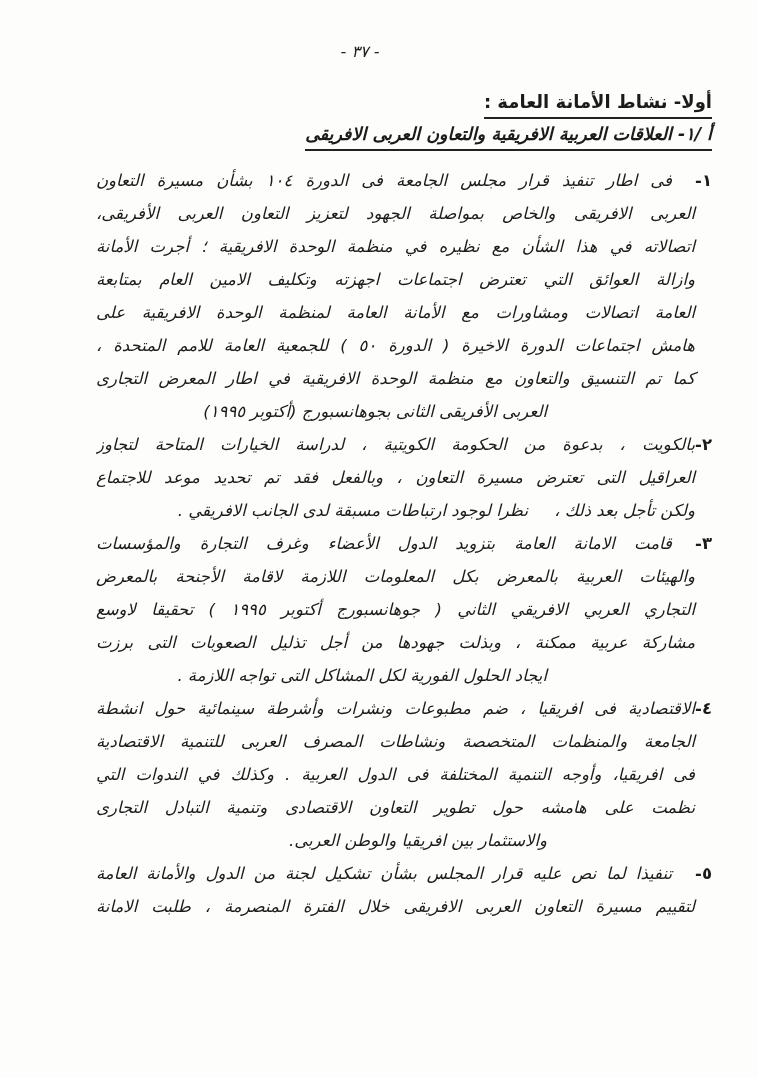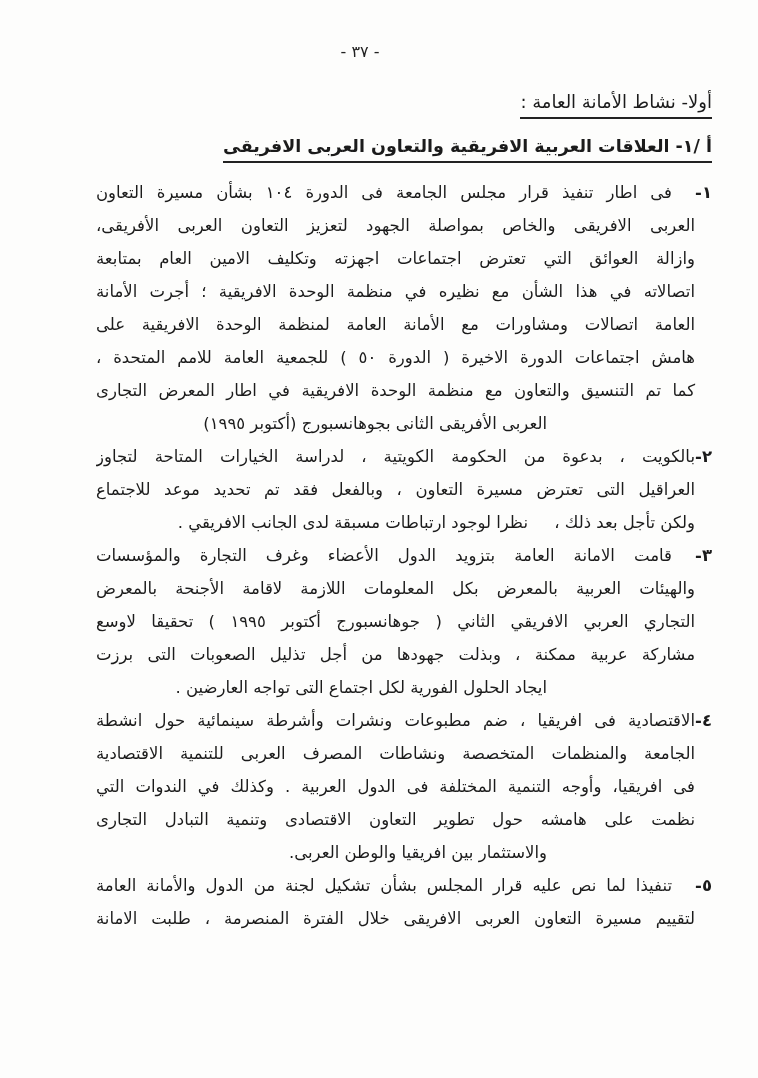--- a/index.html
+++ b/index.html
@@ -16,37 +16,39 @@
     width: 758px; height: 1078px;
     background: #fdfdfc;
   }
   .page-number {
     position: absolute;
     top: 42px; left: 0; right: 38px;
     text-align: center;
     font-size: 16px;
     letter-spacing: 2px;
     color: #222;
+    font-style: italic;
   }
   .content {
     position: absolute;
     top: 88px; right: 46px; left: 96px;
     direction: rtl;
   }
   .h-main {
-    margin: 0 0 16px 0;
+    margin: 0 0 4px 0;
     font-size: 18px;
-    font-weight: 400;
+    font-weight: 700;
     line-height: 28px;
   }
   .h-sub {
     margin: 0 0 16px 0;
     font-size: 17.5px;
     font-weight: 700;
     line-height: 28px;
+    font-style: italic;
   }
   .u {
     border-bottom: 2px solid #222;
     padding-bottom: 5px;
   }
   .para {
     position: relative;
     margin: 0;
     font-size: 16.5px;
   }
@@ -56,20 +58,21 @@
     line-height: 33px;
     font-weight: 600;
   }
   .line {
     line-height: 33px;
     height: 33px;
     padding-right: 17px;
     text-align: right;
     white-space: normal;
     overflow: hidden;
+    font-style: italic;
   }
   .line.first { padding-right: 40px; }
   .line.j {
     text-align: justify;
     text-align-last: justify;
   }
   .line.indent { padding-right: 165px; text-align-last: right; }
 </style>
 </head>
 <body>
@@ -78,42 +81,42 @@
   <div class="page-number">- ٣٧ -</div>
 
   <div class="content">
     <h1 class="h-main"><span class="u">أولا- نشاط الأمانة العامة :</span></h1>
     <h2 class="h-sub"><span class="u">أ /١- العلاقات العربية الافريقية والتعاون العربى الافريقى</span></h2>
 
     <div class="para">
       <span class="num">١-</span>
     <div class="line first j">فى اطار تنفيذ قرار مجلس الجامعة فى الدورة ١٠٤ بشأن مسيرة التعاون</div>
         <div class="line j">العربى الافريقى والخاص بمواصلة الجهود لتعزيز التعاون العربى الأفريقى،</div>
+        <div class="line j">اتصالاته في هذا الشأن مع نظيره في منظمة الوحدة الافريقية ؛ أجرت الأمانة</div>
         <div class="line j">وازالة العوائق التي تعترض اجتماعات اجهزته وتكليف الامين العام بمتابعة</div>
-        <div class="line j">اتصالاته في هذا الشأن مع نظيره في منظمة الوحدة الافريقية ؛ أجرت الأمانة</div>
         <div class="line j">العامة اتصالات ومشاورات مع الأمانة العامة لمنظمة الوحدة الافريقية على</div>
         <div class="line j">هامش اجتماعات الدورة الاخيرة ( الدورة ٥٠ ) للجمعية العامة للامم المتحدة ،</div>
         <div class="line j">كما تم التنسيق والتعاون مع منظمة الوحدة الافريقية في اطار المعرض التجارى</div>
         <div class="line indent">العربى الأفريقى الثانى بجوهانسبورج (أكتوبر ١٩٩٥)</div>
       </div>
 
     <div class="para">
       <span class="num">٢-</span>
         <div class="line j">بالكويت ، بدعوة من الحكومة الكويتية ،  لدراسة الخيارات المتاحة لتجاوز</div>
         <div class="line j">العراقيل التى تعترض مسيرة التعاون ، وبالفعل فقد  تم تحديد موعد للاجتماع</div>
         <div class="line">ولكن تأجل بعد ذلك ،&nbsp;&nbsp;&nbsp;&nbsp; نظرا لوجود ارتباطات مسبقة لدى الجانب الافريقي .</div>
       </div>
 
     <div class="para">
       <span class="num">٣-</span>
     <div class="line first j">قامت الامانة العامة بتزويد الدول الأعضاء وغرف التجارة والمؤسسات</div>
         <div class="line j">والهيئات العربية بالمعرض بكل المعلومات اللازمة لاقامة الأجنحة بالمعرض</div>
         <div class="line j">التجاري العربي الافريقي الثاني ( جوهانسبورج أكتوبر ١٩٩٥ ) تحقيقا لاوسع</div>
         <div class="line j">مشاركة عربية ممكنة ، وبذلت جهودها من أجل تذليل الصعوبات التى برزت</div>
-        <div class="line indent">ايجاد الحلول الفورية لكل اجتماع التى تواجه العارضين .</div>
+        <div class="line indent">ايجاد الحلول الفورية لكل المشاكل التى تواجه اللازمة .</div>
       </div>
 
     <div class="para">
       <span class="num">٤-</span>
         <div class="line j">الاقتصادية فى افريقيا ، ضم مطبوعات ونشرات وأشرطة سينمائية حول انشطة</div>
         <div class="line j">الجامعة والمنظمات المتخصصة ونشاطات المصرف العربى للتنمية الاقتصادية</div>
         <div class="line j">فى افريقيا، وأوجه التنمية المختلفة فى الدول العربية . وكذلك في  الندوات التي</div>
         <div class="line j">نظمت على هامشه حول تطوير التعاون الاقتصادى وتنمية التبادل التجارى</div>
         <div class="line indent">والاستثمار بين افريقيا والوطن العربى.</div>
       </div>

